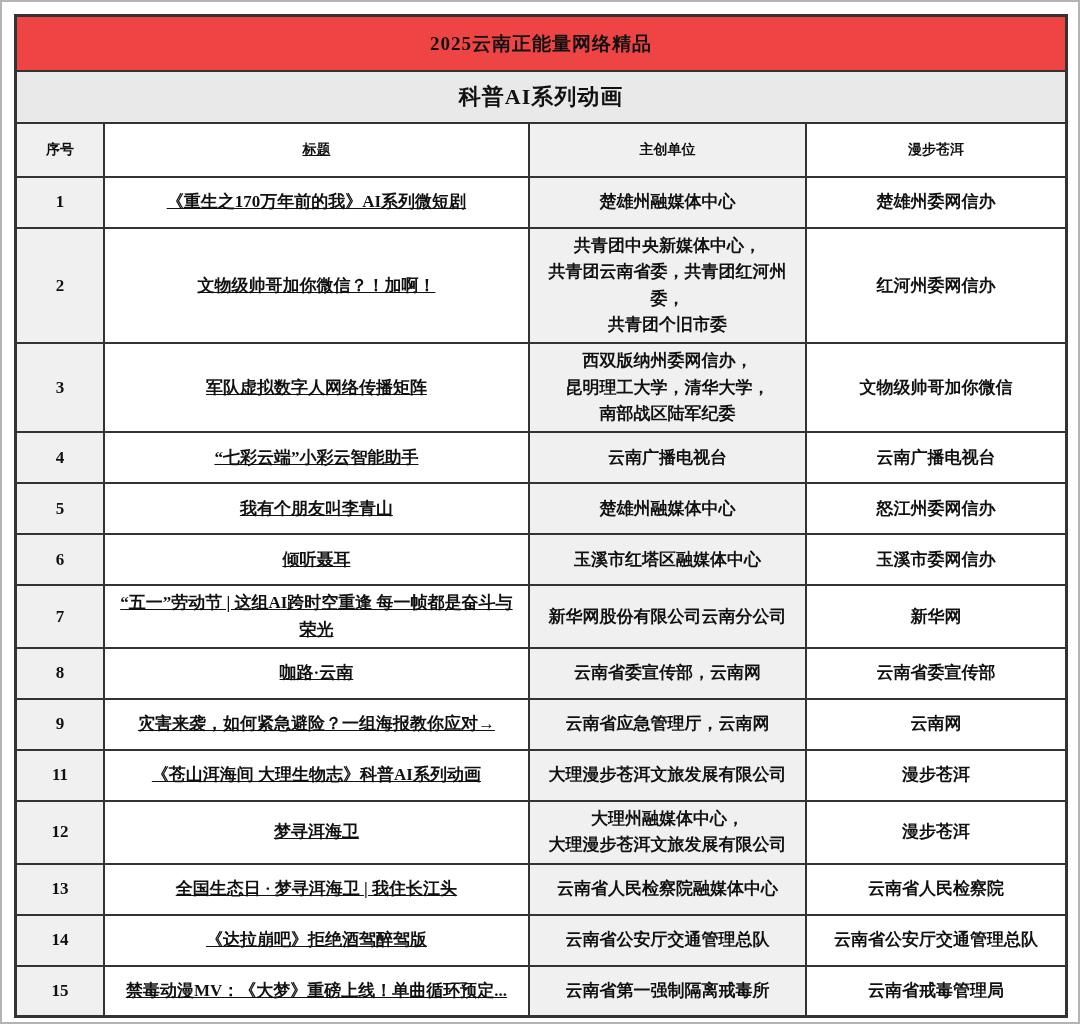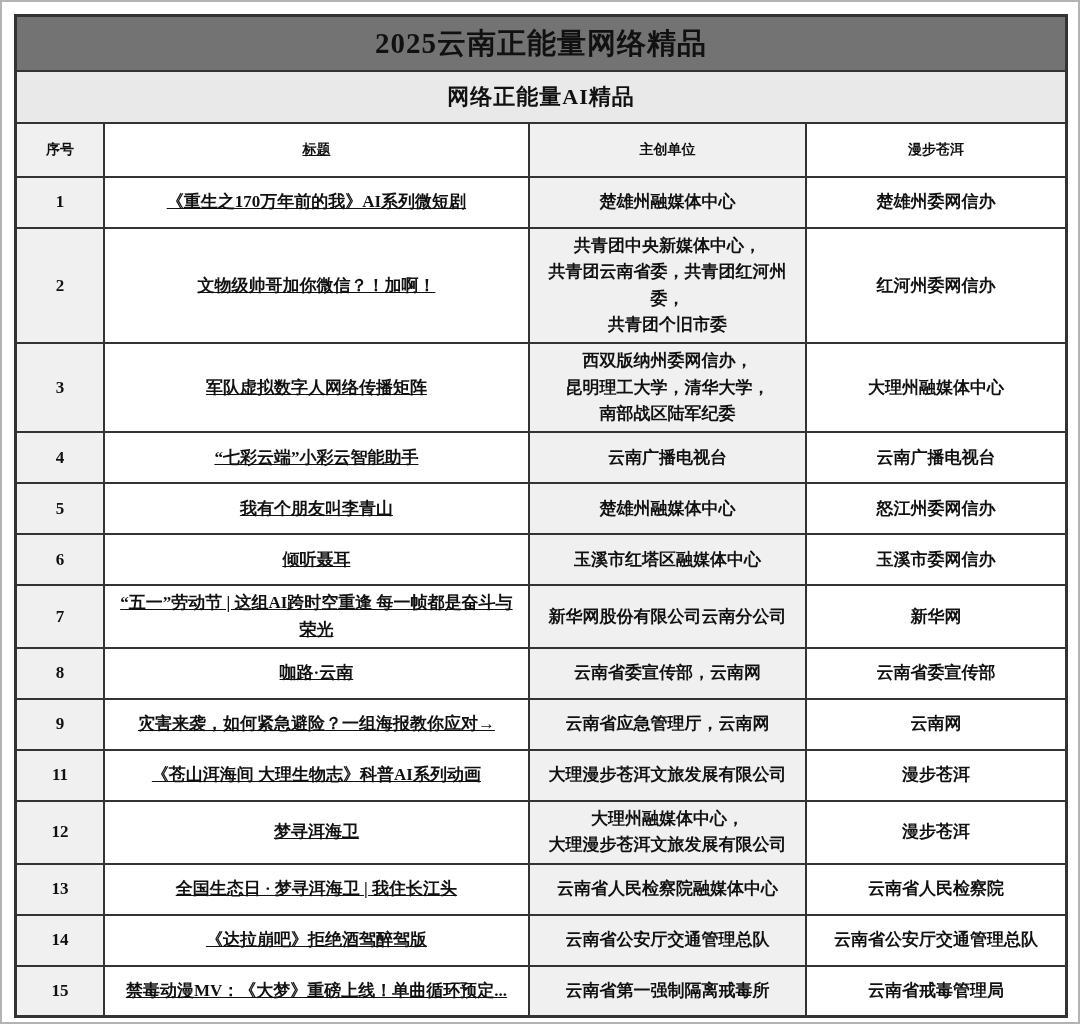--- a/index.html
+++ b/index.html
@@ -28,23 +28,23 @@
   .award-table td, .award-table th {
     border: 2px solid var(--border-color, #333333);
     color: var(--text-color, #111111);
     font-weight: bold;
     text-align: center;
     vertical-align: middle;
     padding: 4px 8px;
     overflow: hidden;
   }
   .title-cell {
-    font-size: 29px;
+    font-size: 19px;
     height: 45px;
-    background: #737373;
+    background: #ef4444;
     letter-spacing: 1px;
   }
   .subtitle-cell {
     font-size: 22px;
     height: 42px;
     background: var(--subtitle-bg, #e9e9e9);
     letter-spacing: 1px;
   }
   .header-row th {
     font-size: 14px;
@@ -74,21 +74,21 @@
       <col style="width:88px">
       <col style="width:423px">
       <col style="width:276px">
       <col style="width:259px">
     </colgroup>
     <tbody>
       <tr>
         <td colspan="4" class="title-cell">2025云南正能量网络精品</td>
       </tr>
       <tr>
-        <td colspan="4" class="subtitle-cell">网络正能量AI精品</td>
+        <td colspan="4" class="subtitle-cell">科普AI系列动画</td>
       </tr>
       <tr class="header-row">
         <th class="col-no">序号</th>
         <th class="col-title">标题</th>
         <th class="col-creator">主创单位</th>
         <th class="col-submitter">漫步苍洱</th>
       </tr>
     </tbody>
     <tbody id="table-body">
   <tr class="data-row">
@@ -106,21 +106,21 @@
 共青团个旧市委</td>
     <td class="col-submitter">红河州委网信办</td>
   </tr>
 
   <tr class="data-row">
     <td class="col-no">3</td>
     <td class="col-title">军队虚拟数字人网络传播矩阵</td>
     <td class="col-creator">西双版纳州委网信办，
 昆明理工大学，清华大学，
 南部战区陆军纪委</td>
-    <td class="col-submitter">大理州融媒体中心</td>
+    <td class="col-submitter">文物级帅哥加你微信</td>
   </tr>
 
   <tr class="data-row">
     <td class="col-no">4</td>
     <td class="col-title">“七彩云端”小彩云智能助手</td>
     <td class="col-creator">云南广播电视台</td>
     <td class="col-submitter">云南广播电视台</td>
   </tr>
 
   <tr class="data-row">

